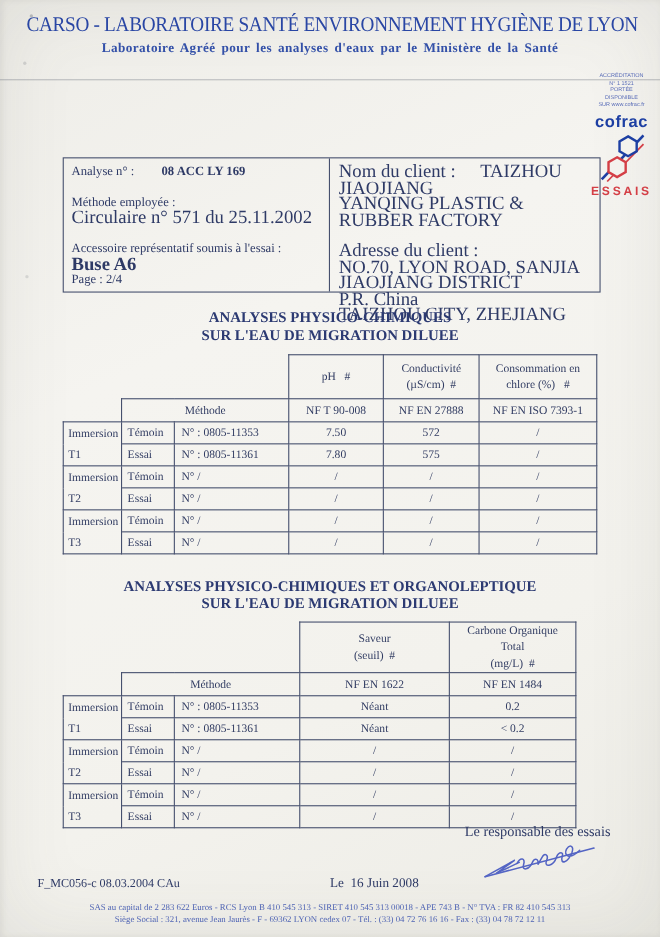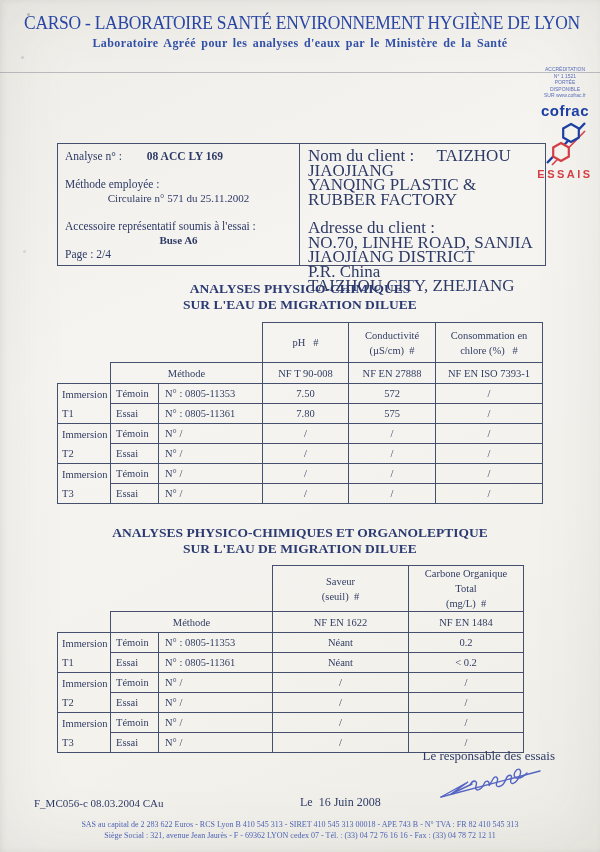--- a/index.html
+++ b/index.html
@@ -29,21 +29,21 @@
     font-family:"Liberation Sans","DejaVu Sans",sans-serif;font-size:15px;font-weight:bold;letter-spacing:.5px;}
   .cofrac-logo{top:120px;left:546px;}
   .cofrac-essais{top:168px;left:534px;width:62px;text-align:center;color:#d43f46;
     font-family:"Liberation Sans","DejaVu Sans",sans-serif;font-size:11px;font-weight:bold;letter-spacing:2.5px;}
   
   .infobox{top:143px;left:57px;width:487px;height:121px;border:1px solid #46506e;display:flex;}
   .info-left{width:242px;border-right:1px solid #46506e;padding:5px 7px;box-sizing:border-box;font-size:11.5px;line-height:14px;}
   .info-right{flex:1;padding:5px 8px;box-sizing:border-box;font-size:17px;line-height:14.5px;}
   .lbl{display:inline;}
   .bold{font-weight:bold;} .mt14{margin-top:14px;}
-  .center-sm{text-align:center;font-size:11px;}
+  .center-sm{font-size:17px;}
   
   .sec-title{left:0;width:600px;text-align:center;font-weight:bold;color:#2c3a72;font-size:13.5px;line-height:16px;}
   
   table{border-collapse:collapse;table-layout:fixed;font-size:10.5px;color:#323d63;}
   td,th{border:1px solid #46506e;padding:0 4px;overflow:hidden;font-weight:normal;}
   td.nb,th.nb{border:none;background:transparent;}
   .hl{text-align:center;line-height:15px;}
   tr.hrow1{height:40px;} tr.hrow1 th{vertical-align:middle;}
   tr.hrow2{height:21px;} tr.hrow2 th{text-align:center;}
   tr.brow{height:20px;}
@@ -102,21 +102,21 @@
       <div class="center-sm bold">Buse A6</div>
       <div>Page : 2/4</div>
     </div>
     <div class="info-right">
       <div>
         <span>Nom du client :</span>
         <span style="margin-left:18px;">TAIZHOU JIAOJIANG</span>
       </div>
       <div>YANQING PLASTIC &amp; RUBBER FACTORY</div>
       <div class="mt14">Adresse du client :</div>
-      <div>NO.70, LINHE ROAD, SANJIA</div>
+      <div>NO.70, LYON ROAD, SANJIA</div>
       <div>JIAOJIANG DISTRICT</div>
       <div>P.R. China</div>
       <div>TAIZHOU CITY, ZHEJIANG</div>
     </div>
   </div>
 
   <div class="abs sec-title" style="top:281px;">
     <div>ANALYSES PHYSICO-CHIMIQUES</div>
     <div>SUR L'EAU DE MIGRATION DILUEE</div>
   </div>

